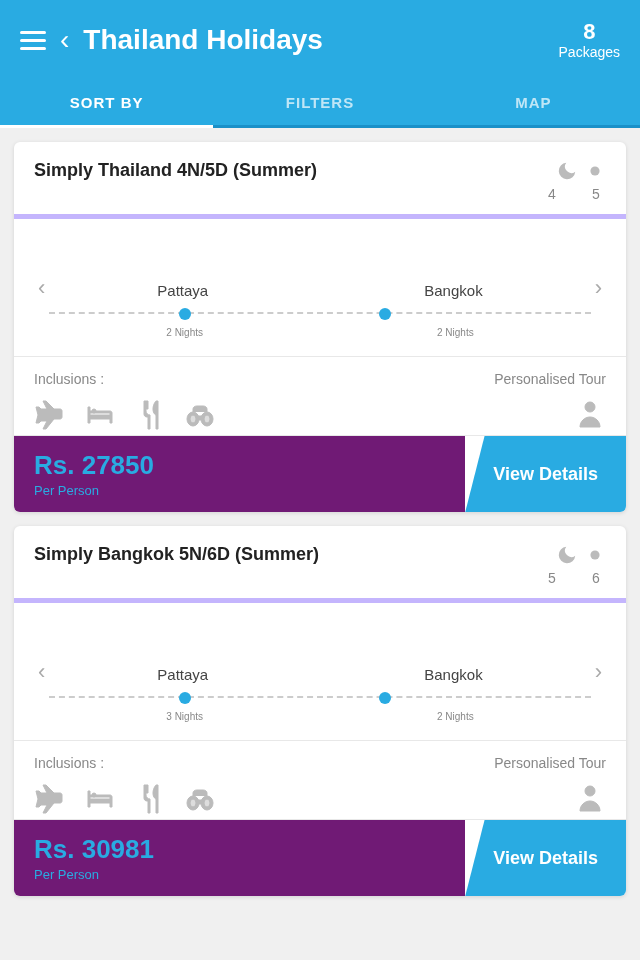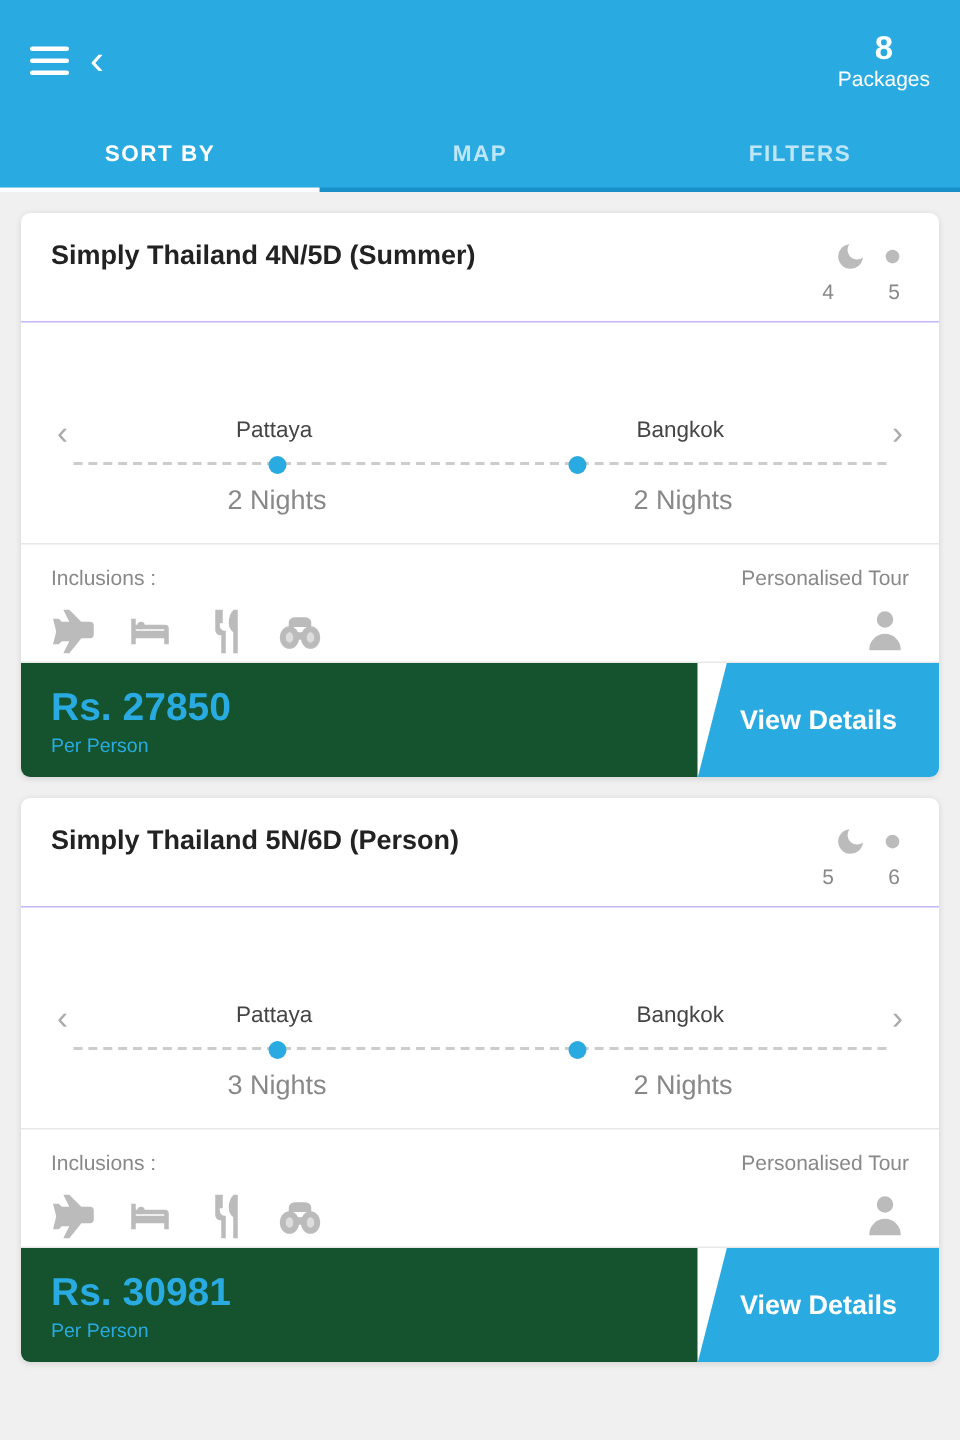--- a/index.html
+++ b/index.html
@@ -107,21 +107,21 @@
       border-radius: 6px;
       overflow: hidden;
       box-shadow: 0 1px 4px rgba(0,0,0,0.12);
     }
 
     .card-header {
       padding: 18px 20px 12px;
       display: flex;
       align-items: flex-start;
       justify-content: space-between;
-      border-bottom: 1px solid #c4b5fd;
+      border-bottom: 5px solid #c4b5fd;
     }
     .card-title {
       font-size: 18px;
       font-weight: 600;
       color: #222;
       flex: 1;
     }
     .night-day-icons {
       display: flex;
       flex-direction: column;
@@ -201,21 +201,21 @@
       transform: translateY(-50%);
     }
     .route-dot.left { left: 25%; margin-left: -6px; }
     .route-dot.right { left: 62%; margin-left: -6px; }
     .route-nights {
       display: flex;
       justify-content: space-around;
       margin-top: 6px;
     }
     .nights-label {
-      font-size: 18px;
+      font-size: 10px;
       color: #888;
       text-align: center;
     }
 
     
     .inclusions-section {
       padding: 14px 20px 4px;
       border-bottom: 1px solid #e8e8e8;
     }
     .inclusions-header {
@@ -244,21 +244,21 @@
     }
 
     
     .card-footer {
       display: flex;
       align-items: stretch;
     }
     .price-section {
       flex: 1;
       padding: 14px 20px;
-      background: #14532d;
+      background: #701a75;
     }
     .price-amount {
       font-size: 26px;
       font-weight: 700;
       color: #29abe2;
     }
     .price-per {
       font-size: 13px;
       color: #29abe2;
       margin-top: 2px;
@@ -296,36 +296,37 @@
 <body>
 
 <div class="header">
   <div class="header-left">
     <div class="hamburger-icon">
       <span></span>
       <span></span>
       <span></span>
     </div>
     <div class="back-icon">‹</div>
+    <div class="header-title">Thailand Holidays</div>
   </div>
   <div class="header-right">
     <div class="packages-count">8</div>
     <div class="packages-label">Packages</div>
   </div>
 </div>
 
 <div class="tab-bar">
   <div class="tab-item active">
     <span>SORT BY</span>
   </div>
   <div class="tab-item">
+    <span>FILTERS</span>
+  </div>
+  <div class="tab-item">
     <span>MAP</span>
-  </div>
-  <div class="tab-item">
-    <span>FILTERS</span>
   </div>
 </div>
 
 <div class="cards-container">
 
   <div class="card">
     <div class="card-header">
       <div class="card-title">Simply Thailand 4N/5D (Summer)</div>
       <div class="night-day-icons">
         <div class="nd-row">
@@ -418,21 +419,21 @@
       <div class="price-section">
         <div class="price-amount">Rs. 27850</div>
         <div class="price-per">Per Person</div>
       </div>
       <div class="view-details-btn">View Details</div>
     </div>
   </div>
 
   <div class="card">
     <div class="card-header">
-      <div class="card-title">Simply Thailand 5N/6D (Person)</div>
+      <div class="card-title">Simply Bangkok 5N/6D (Summer)</div>
       <div class="night-day-icons">
         <div class="nd-row">
           <svg class="svg-icon-sm" viewBox="0 0 24 24" fill="none" stroke="#aaa" stroke-width="1.5">
             <path d="M21 12.79A9 9 0 1 1 11.21 3 7 7 0 0 0 21 12.79z"></path>
           </svg>
           <svg class="svg-icon-sm" viewBox="0 0 24 24" fill="none" stroke="#aaa" stroke-width="1.5">
             <circle cx="12" cy="12" r="5"></circle>
             <line x1="12" y1="1" x2="12" y2="3"></line>
             <line x1="12" y1="21" x2="12" y2="23"></line>
             <line x1="4.22" y1="4.22" x2="5.64" y2="5.64"></line>

